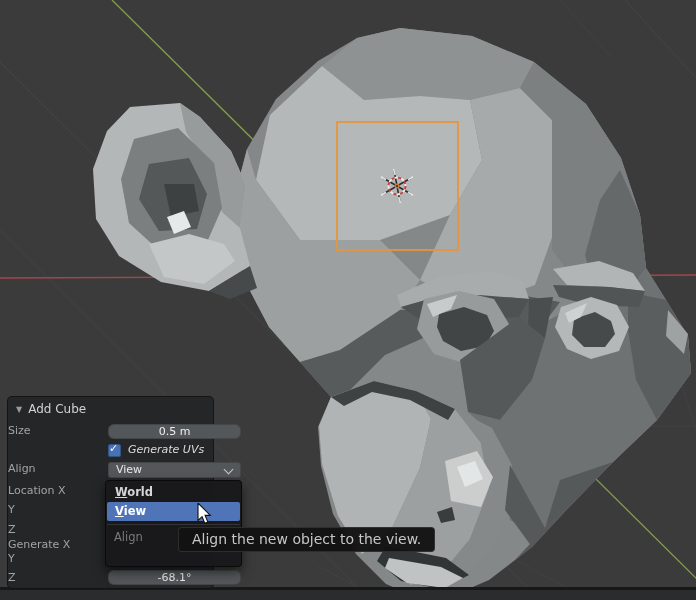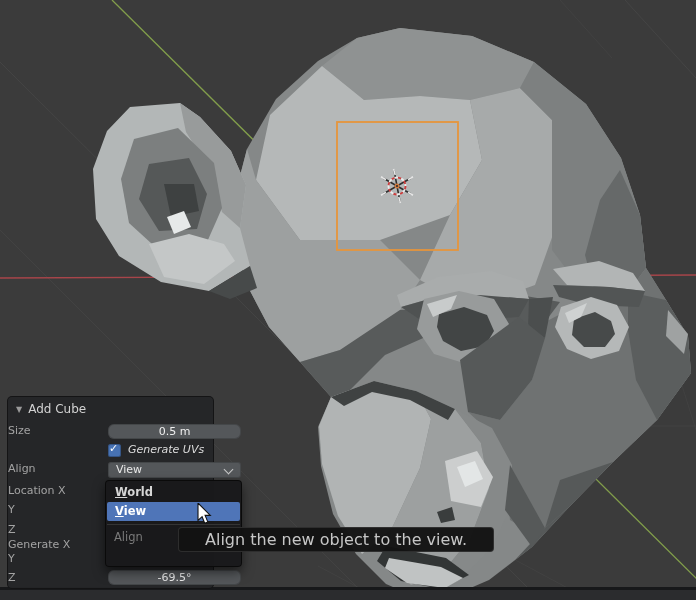--- a/index.html
+++ b/index.html
@@ -68,21 +68,21 @@
   .menu-sep{border-top:1px solid #343434;margin:3px 1px;}
   .menu-footer{height:18px;line-height:18px;padding-left:8px;color:#7a7a7a;}
   .ghost-val{position:absolute;left:0;top:3px;width:137px;text-align:center;color:rgba(225,225,225,0.14);pointer-events:none;}
 
   
   .tooltip{
     position:absolute;left:178px;top:527px;height:25px;box-sizing:border-box;
     background:rgba(18,18,18,0.96);
     border:1px solid rgba(70,70,70,0.55);
     border-radius:4px;z-index:20;
-    color:#c6c6c6;font-size:16px;line-height:23px;padding:0 26px;white-space:nowrap;
+    color:#c6c6c6;font-size:14px;line-height:23px;padding:0 13px;white-space:nowrap;
   }
   
   .mouse{position:absolute;left:197px;top:503px;z-index:30;pointer-events:none;}
 </style>
 </head>
 <body>
 
 <svg id="stage" viewBox="0 0 696 600" xmlns="http://www.w3.org/2000/svg">
 
   <rect x="0" y="0" width="696" height="600" fill="#3b3b3b"></rect>
@@ -200,21 +200,21 @@
     <span class="chev"></span>
   </div>
 
   <div class="row-label" style="top:87px">Location X</div>
   <div class="row-label" style="top:106px">Y</div>
   <div class="row-label" style="top:126px">Z</div>
   <div class="row-label" style="top:141px">Generate X</div>
   <div class="row-label" style="top:155px">Y</div>
   <div class="row-label" style="top:174px">Z</div>
 
-  <div class="field" style="top:173px">-69.5°</div>
+  <div class="field" style="top:173px">-68.1°</div>
 
   <div class="menu">
     <div style="height:2px"></div>
     <div class="menu-items">
         <div class="menu-item"><span></span><span style="text-decoration: underline;">W</span><span>orld</span></div>
         <div class="menu-item highlighted"><span></span><span style="text-decoration: underline;">V</span><span>iew</span></div>
       </div>
     <div class="menu-sep"></div>
     <div class="menu-footer">Align</div>
   </div>

